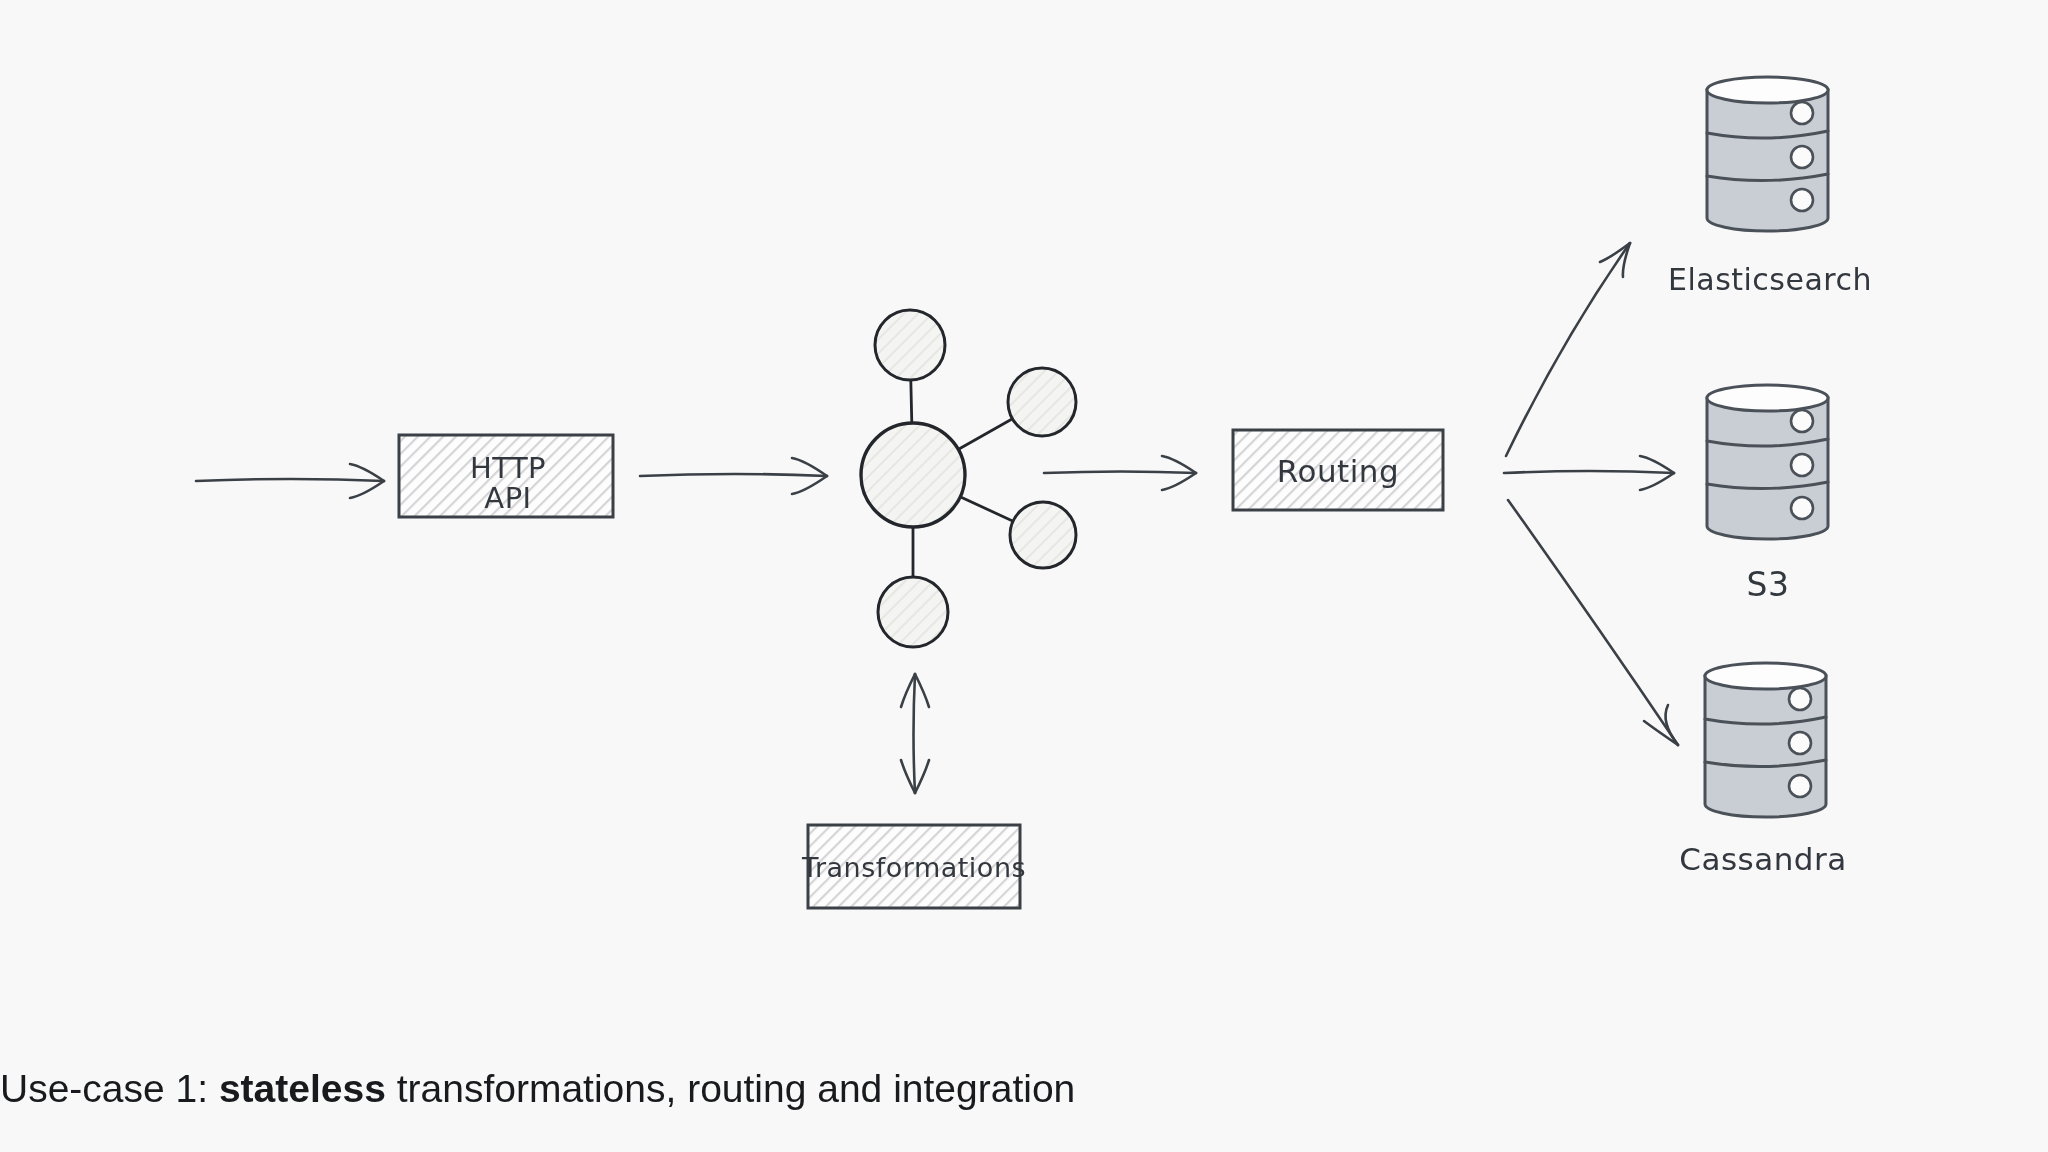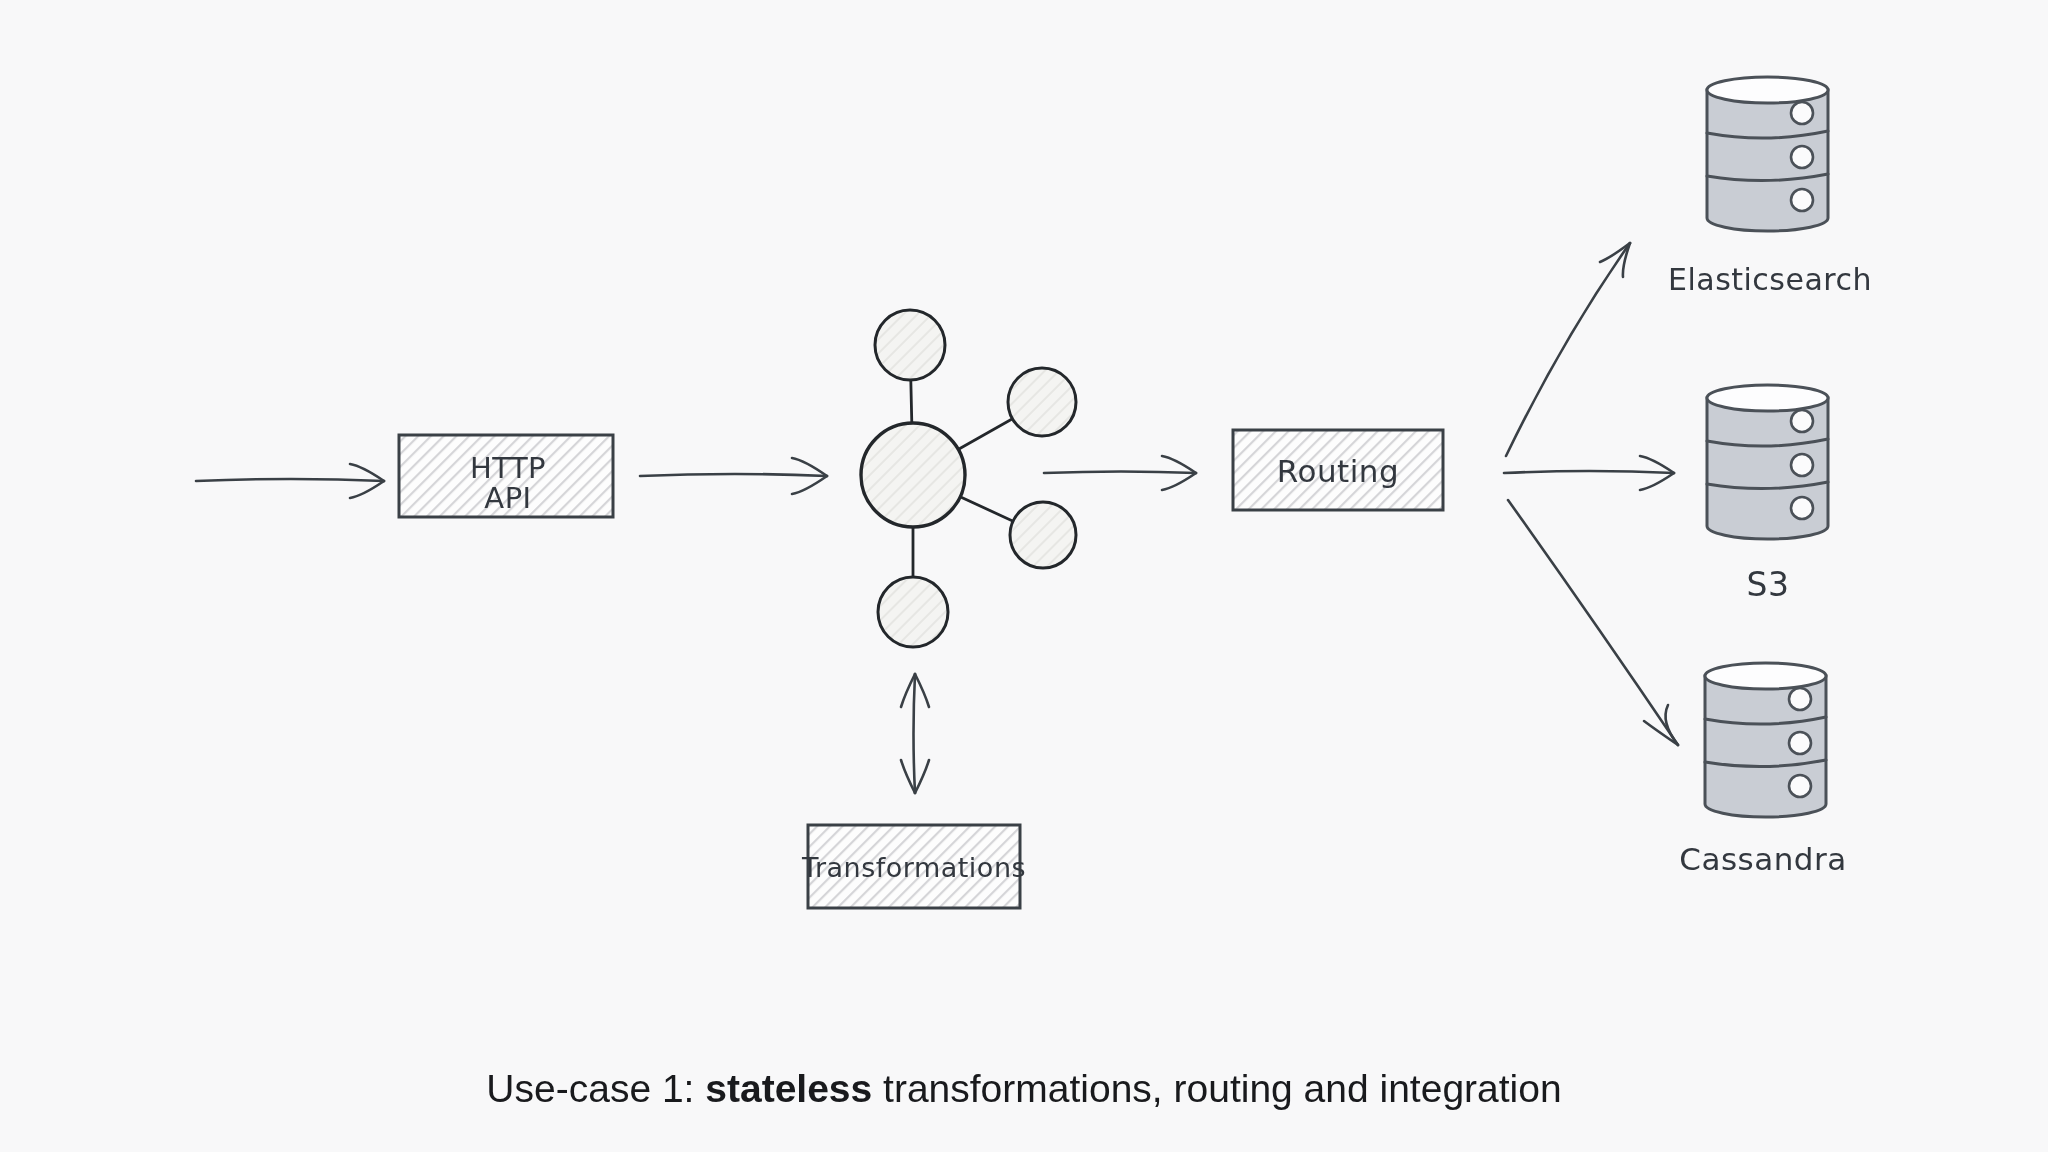--- a/index.html
+++ b/index.html
@@ -18,21 +18,20 @@
     font-family: "DejaVu Sans", sans-serif;
     fill: #33383f;
     letter-spacing: 0.5px;
   }
 
   .caption {
     position: absolute;
     left: 0;
     top: 1066px;
     width: 2048px;
-    text-align: center;
     font-size: 39px;
     line-height: 46px;
     color: #191a1d;
     white-space: pre-wrap;
     font-family: "Liberation Sans", sans-serif;
   }
   .caption b { font-weight: 700; }
 </style>
 </head>
 <body>

